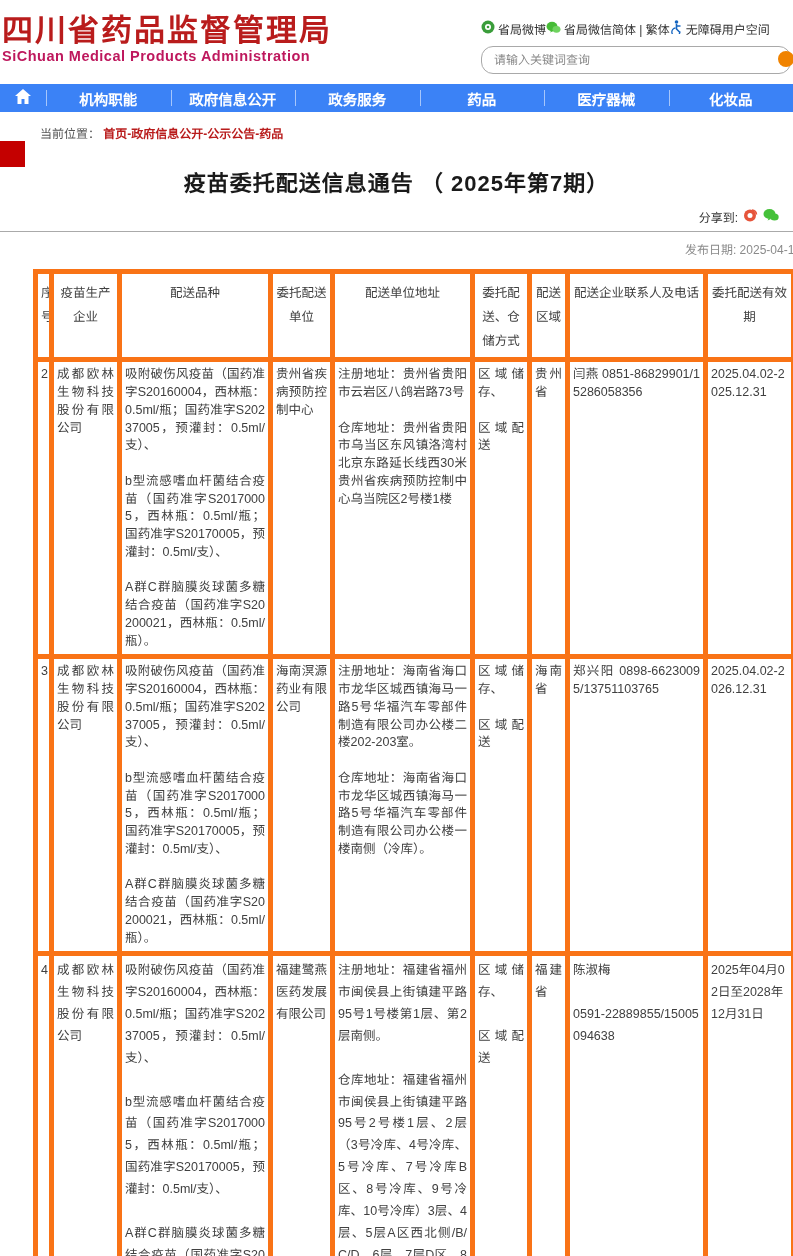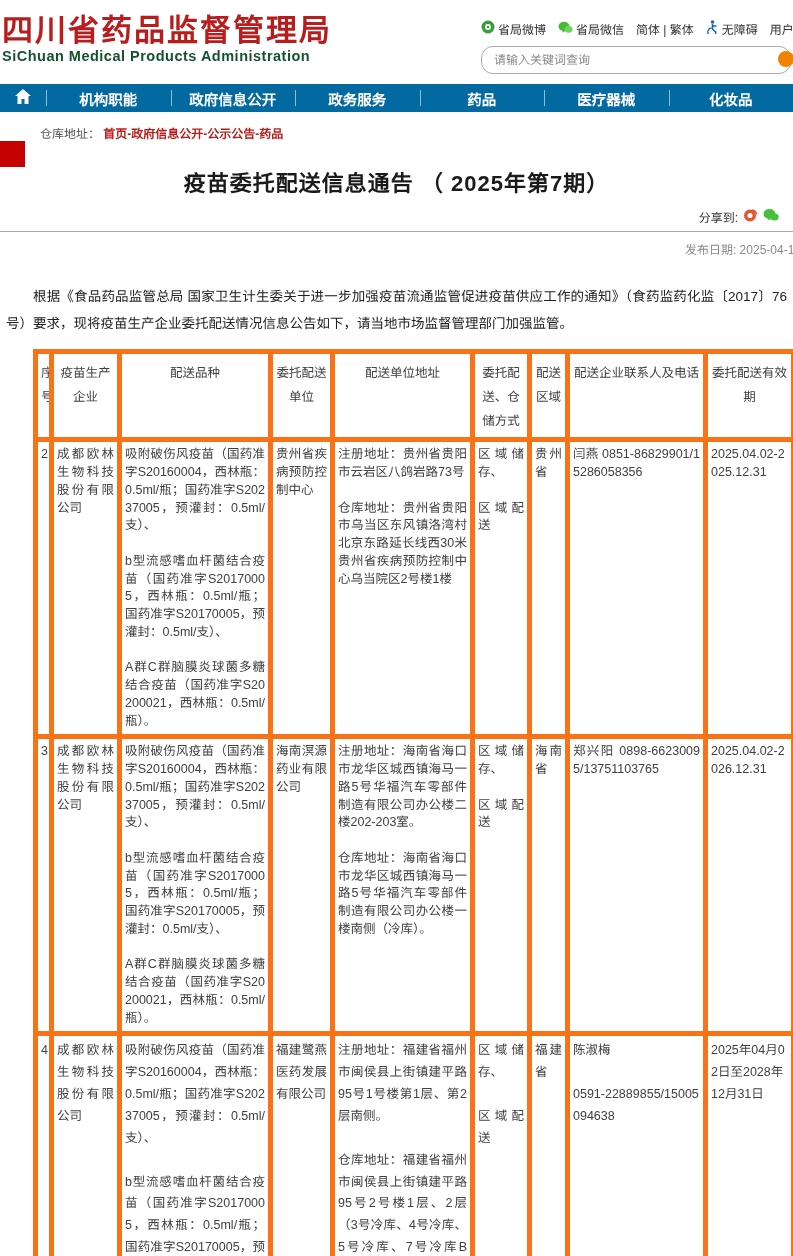--- a/index.html
+++ b/index.html
@@ -3,34 +3,34 @@
 <meta charset="utf-8">
 <style>
   * { margin:0; padding:0; box-sizing:border-box; }
   html,body { background:#fff; }
   body { width:793px; height:1256px; overflow:hidden; position:relative;
          font-family:"Liberation Sans","DejaVu Sans",sans-serif; color:#333; }
 
   
   .top-header { display:flex; justify-content:space-between; padding:14px 0 6px 2px; height:84px; }
   .logo-zh { color:#b91c1c; font-size:31px; font-weight:bold; letter-spacing:2px; line-height:1.1; }
-  .logo-en { color:#14532d; font-size:14.5px; font-weight:bold; letter-spacing:0.5px; }
+  .logo-en { color:#be185d; font-size:14.5px; font-weight:bold; letter-spacing:0.5px; }
   .top-right { width:312px; padding-top:6px; overflow:hidden; flex-shrink:0; }
-  .quick-links { display:flex; align-items:center; gap:12px; font-size:12px; color:#333; white-space:nowrap; }
+  .quick-links { display:flex; align-items:center; font-size:12px; color:#333; white-space:nowrap; }
   .ql-item { display:inline-flex; align-items:center; gap:3px; cursor:pointer; }
   .ql-icon { display:inline-block; }
   .search-box { margin-top:9px; width:310px; height:28px; border:1px solid #a9a9a9; border-radius:12px;
                 display:flex; align-items:center; padding:0 6px 0 12px; position:relative; }
   .search-box input { border:none; outline:none; flex:1; font-size:12px; color:#555; background:transparent;
                       font-family:"Liberation Sans","DejaVu Sans",sans-serif; }
   .search-box input::placeholder { color:#888; }
   .search-glyph { position:absolute; right:-4px; top:4px; width:16px; height:16px; border-radius:50%; background:#f08300; }
 
   
-  .main-nav { background:#0369a1; height:28px; display:flex; align-items:stretch; color:#fff; }
+  .main-nav { background:#3b82f6; height:28px; display:flex; align-items:stretch; color:#fff; }
   .nav-home { width:46px; display:flex; align-items:center; justify-content:center; cursor:pointer; }
   .nav-item { flex:1; display:flex; align-items:center; justify-content:center; font-size:14.5px; font-weight:bold;
               cursor:pointer; position:relative; }
   .nav-item::before { content:""; position:absolute; left:0; top:6px; bottom:6px; width:1px; background:rgba(255,255,255,.55); }
 
   
   .breadcrumb { padding:12px 0 0 40px; font-size:12px; color:#555; }
   .breadcrumb .crumb-path { color:#b91c1c;font-weight:bold; }
 
   
@@ -136,21 +136,21 @@
     </span>
   <span class="nav-item">
       <span>医疗器械</span>
     </span>
   <span class="nav-item">
       <span>化妆品</span>
     </span>
 </nav>
 
 <div class="breadcrumb">
-  <span class="crumb-label">仓库地址：</span>
+  <span class="crumb-label">当前位置：</span>
   <span class="crumb-path">首页-政府信息公开-公示公告-药品</span>
 </div>
 
 <div class="left-widget"></div>
 
 <main>
   <h1 class="article-title">疫苗委托配送信息通告 （ 2025年第7期）</h1>
 
   <div class="share-row">
     <span>分享到:</span>
@@ -170,21 +170,20 @@
     </span>
   </div>
 
   <hr class="rule">
 
   <div class="publish-row">
     <span>发布日期:</span>
     <span>2025-04-17</span>
   </div>
 
-  <p class="intro">根据《食品药品监管总局 国家卫生计生委关于进一步加强疫苗流通监管促进疫苗供应工作的通知》（食药监药化监〔2017〕76号）要求，现将疫苗生产企业委托配送情况信息公告如下，请当地市场监督管理部门加强监管。</p>
 
   <table class="gov-table">
     <colgroup>
       <col style="width:16px">
         <col style="width:68px">
         <col style="width:151px">
         <col style="width:62px">
       <col style="width:140px">
         <col style="width:57px">
         <col style="width:38px">

